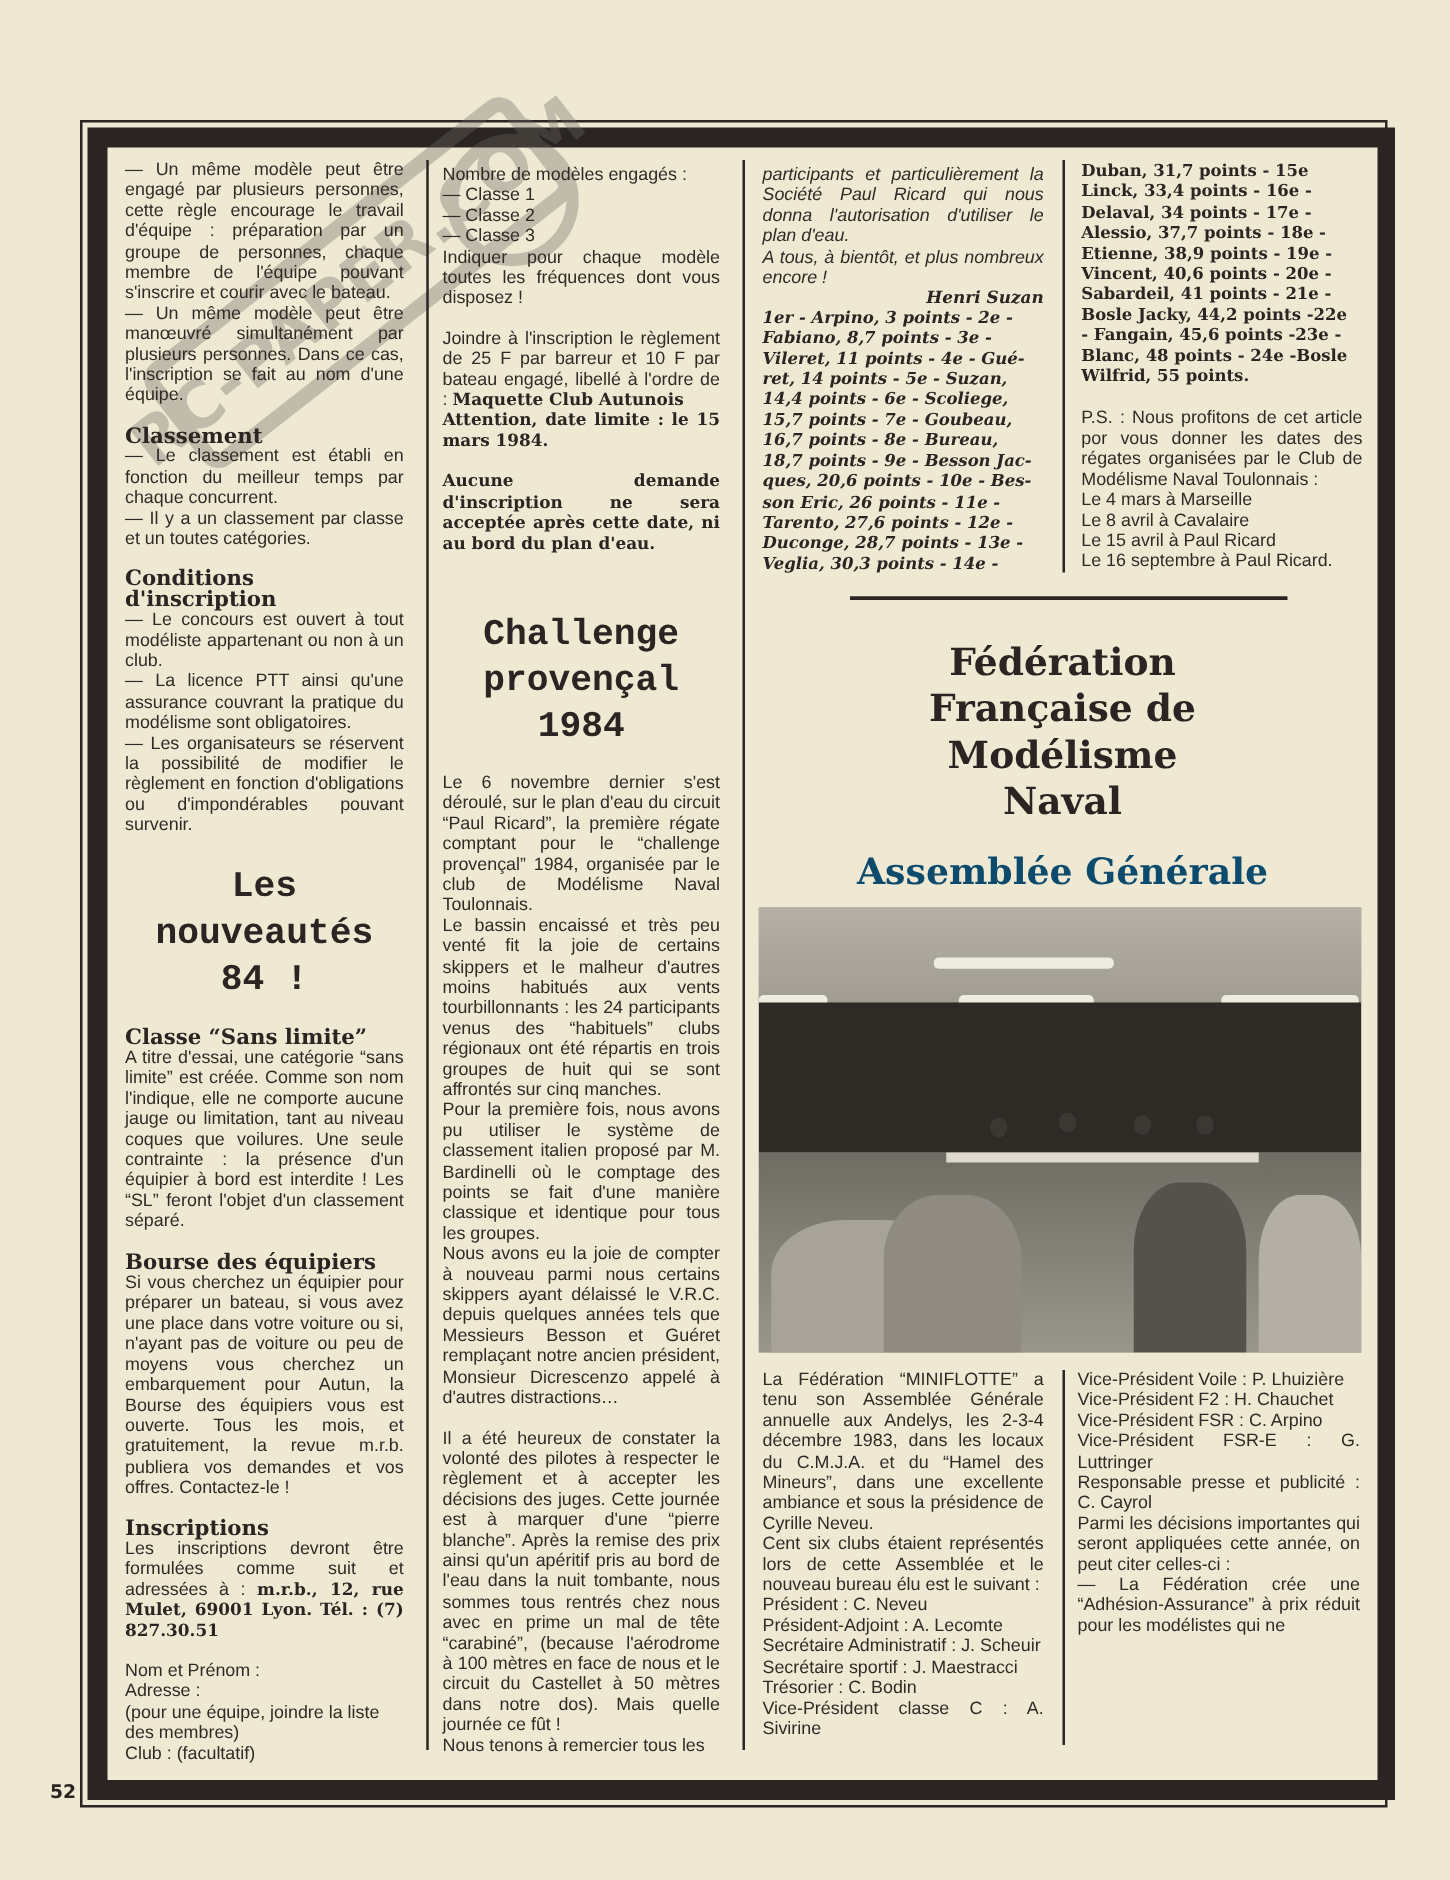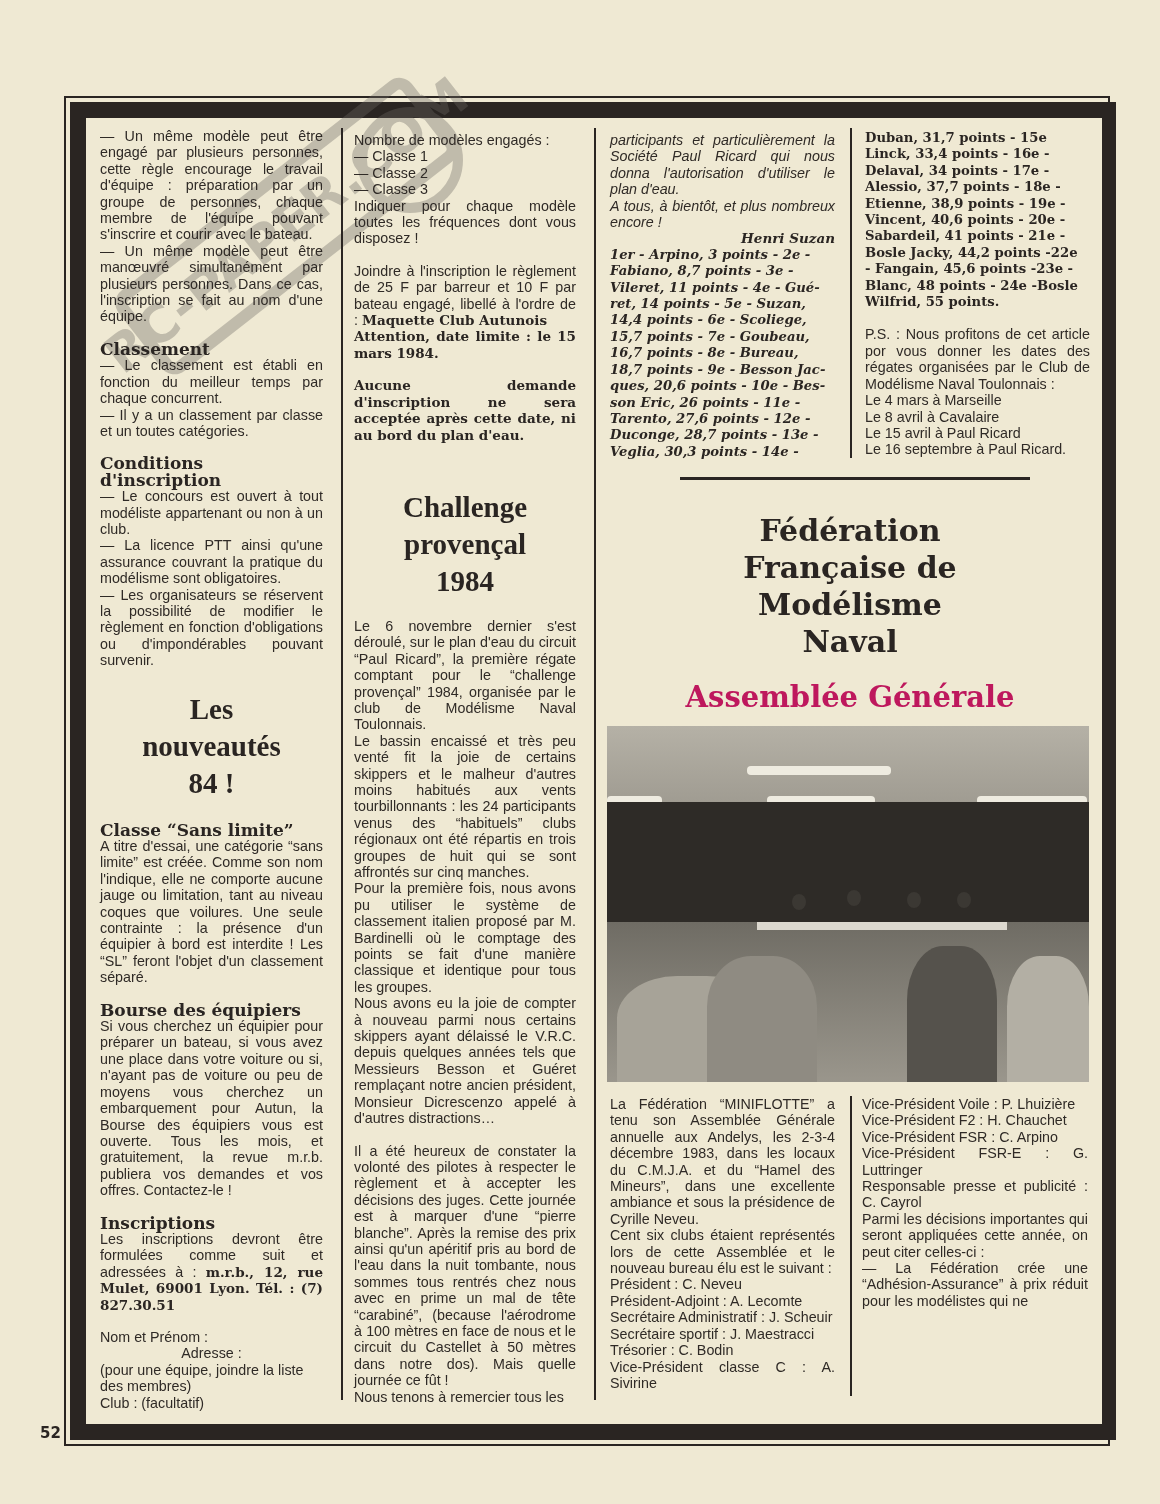--- a/index.html
+++ b/index.html
@@ -29,33 +29,33 @@
   .col p { margin:0; }
   .c1 { left:100px; width:223px; }
   .c2 { left:354px; width:222px; }
   .c3 { left:610px; width:225px;font-style:italic; }
   .c4 { left:865px; width:225px; }
   .vrule { position:absolute; width:2px; background:#2a2522; }
   .gap { height:16px; }
   .sub { font-family:"DejaVu Serif", serif; font-weight:bold; font-size:17px; color:#2a2522; }
   .bold { font-family:"DejaVu Serif", serif; font-weight:bold; font-size:13.5px; color:#2a2522; }
   .big-title {
-    font-family:Liberation Serif, serif; font-weight:bold; color:#2a2522;
+    font-family:Liberation Mono, monospace; font-weight:bold; color:#2a2522;
     text-align:center; font-size:29px; line-height:37px; margin:0;
   }
   .results { font-family:"DejaVu Serif", serif; font-weight:bold; font-size:13.2px; line-height:16.4px; color:#2a2522; }
   .right { text-align:right; }
   .hrule { position:absolute; left:680px; top:477px; width:350px; height:3px; background:#2a2522; }
   .fed-title {
     position:absolute; left:610px; top:512px; width:480px; text-align:center;
     font-family:"DejaVu Serif", serif; font-weight:bold; font-size:30px; line-height:37px; color:#2a2522;
   }
   .fed-sub {
     position:absolute; left:610px; top:680px; width:480px; text-align:center;
-    font-family:"DejaVu Serif", serif; font-weight:bold; font-size:29px; color:#be185d;
+    font-family:"DejaVu Serif", serif; font-weight:bold; font-size:29px; color:#0c4a6e;
   }
   .photo {
     position:absolute; left:607px; top:726px; width:482px; height:356px; overflow:hidden;
     background:#8d8a82;
   }
   .photo .ceiling { position:absolute; left:0; top:0; width:100%; height:76px; background:linear-gradient(#b5b1a6,#a09c92); }
   .photo .lamp { position:absolute; height:9px; background:#eeebe0; border-radius:4px; }
   .photo .wall { position:absolute; left:0; top:76px; width:100%; height:120px; background:#2e2b27; }
   .photo .table { position:absolute; left:150px; top:196px; width:250px; height:8px; background:#ddd9cf; }
   .photo .floor { position:absolute; left:0; top:196px; width:100%; height:160px; background:linear-gradient(#6f6c64,#9a968c); }
@@ -114,21 +114,21 @@
   <p class="sub">Classe “Sans limite”</p>
   <p>A titre d'essai, une catégorie “sans limite” est créée. Comme son nom l'indique, elle ne comporte aucune jauge ou limitation, tant au niveau coques que voilures. Une seule contrainte : la présence d'un équipier à bord est interdite ! Les “SL” feront l'objet d'un classement séparé.</p>
   <div class="gap"></div>
   <p class="sub">Bourse des équipiers</p>
   <p>Si vous cherchez un équipier pour préparer un bateau, si vous avez une place dans votre voiture ou si, n'ayant pas de voiture ou peu de moyens vous cherchez un embarquement pour Autun, la Bourse des équipiers vous est ouverte. Tous les mois, et gratuitement, la revue m.r.b. publiera vos demandes et vos offres. Contactez-le !</p>
   <div class="gap"></div>
   <p class="sub">Inscriptions</p>
   <p><span>Les inscriptions devront être formulées comme suit et adressées à :</span> <span class="bold">m.r.b., 12, rue Mulet, 69001 Lyon. Tél. : (7) 827.30.51</span></p>
   <div class="gap"></div>
   <p style="text-align:left">Nom et Prénom :</p>
-  <p style="text-align:center">Adresse :</p>
+  <p style="text-align:left">Adresse :</p>
   <p style="text-align:left">(pour une équipe, joindre la liste des membres)</p>
   <p style="text-align:left">Club : (facultatif)</p>
 </div>
 
 <div class="col c2" style="top:132px;">
   <p>Nombre de modèles engagés :</p>
   <p>— Classe 1</p>
   <p>— Classe 2</p>
   <p>— Classe 3</p>
   <p>Indiquer pour chaque modèle toutes les fréquences dont vous disposez !</p>

